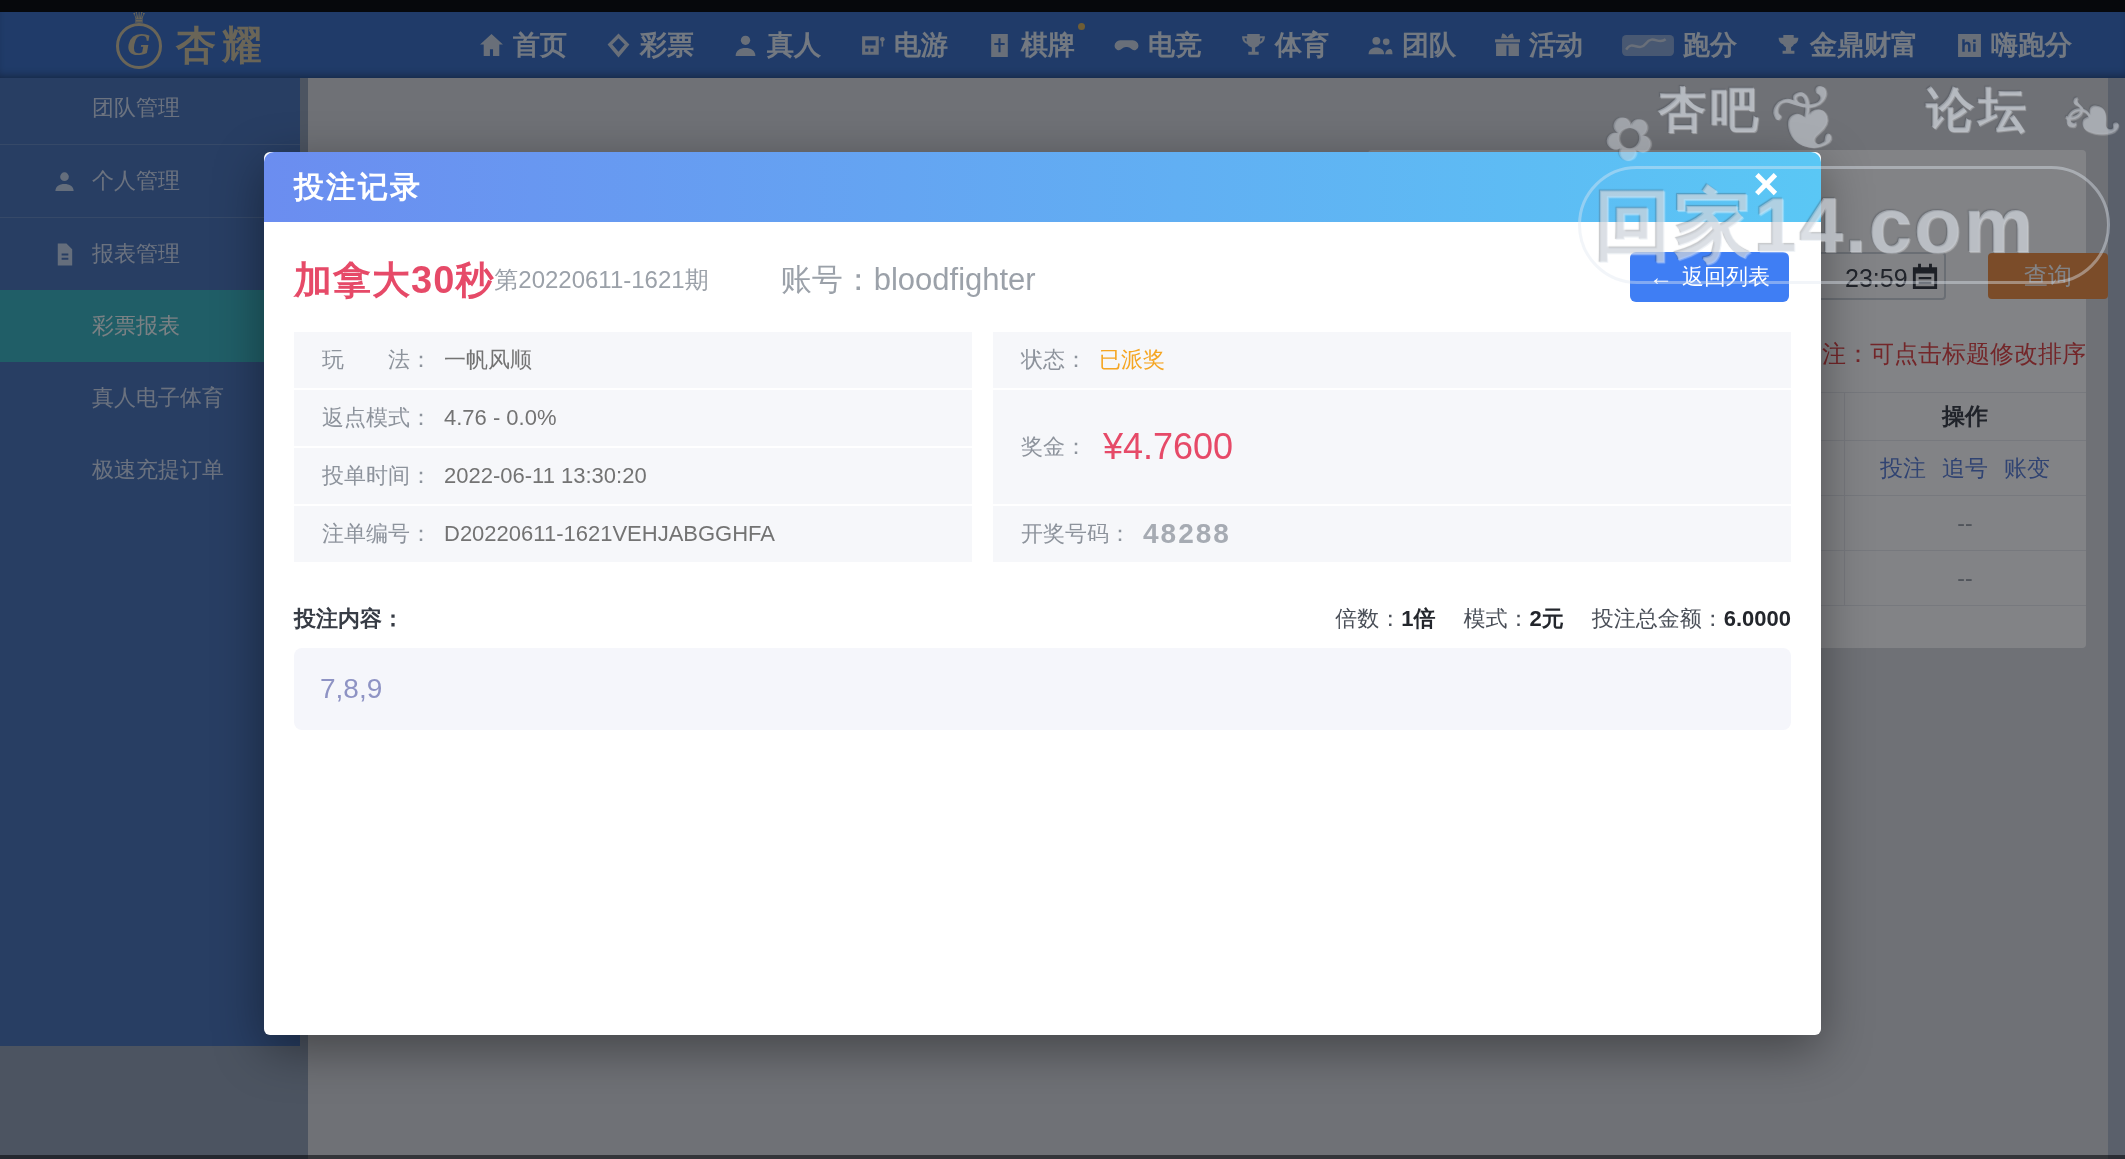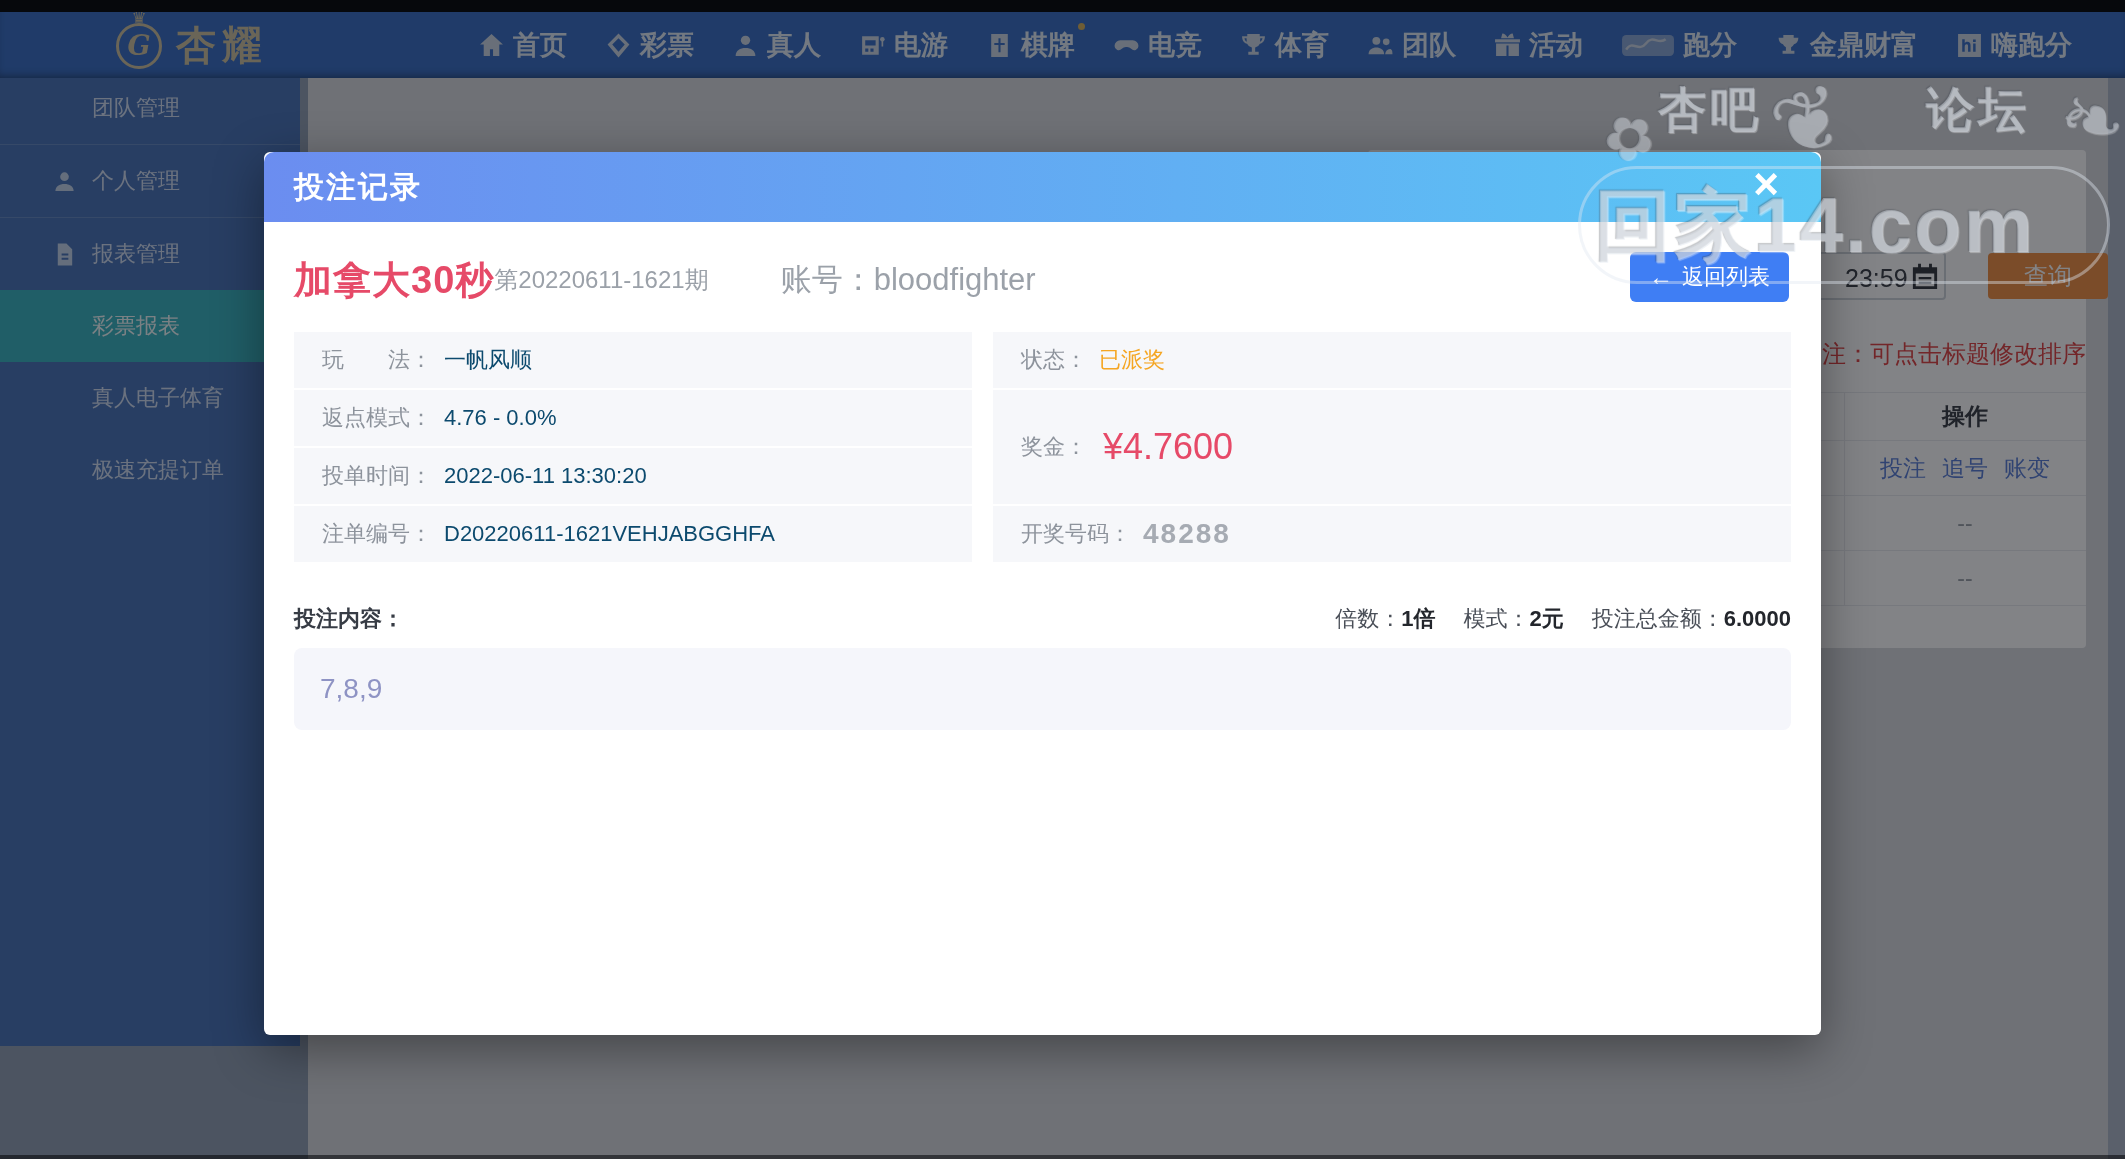--- a/index.html
+++ b/index.html
@@ -82,21 +82,21 @@
   .issue{color:#9ba1a9;font-size:24px}
   .account{margin-left:72px;color:#9ba1a9;font-size:31px}
   .back-btn{position:absolute;right:2px;top:0;display:flex;align-items:center;gap:9px;
             background:var(--button-blue);color:#fff;font-size:22px;padding:10px 19px;
             border:none;border-radius:6px;cursor:pointer}
   .back-arrow{font-size:24px;line-height:22px}
   .detail-grid{margin-top:24px;display:grid;grid-template-columns:678px 1fr;
                grid-template-rows:repeat(4,56px);gap:2px 21px}
   .cell{background:#f6f7fa;display:flex;align-items:center;padding-left:28px;font-size:22px}
   .cell .lbl{color:#8d939c;margin-right:12px;white-space:pre}
-  .cell .val{color:#0c4a6e}
+  .cell .val{color:#737373}
   .cell-prize{grid-column:2;grid-row:2 / span 2}
   .cell-status .val{color:var(--status-orange)}
   .cell-prize .val{color:var(--accent-pink);font-size:36px;margin-left:4px}
   .cell-draw .val{color:#a6abb3;font-size:28px;font-weight:bold;letter-spacing:2px}
   .content-row{margin-top:42px;display:flex;justify-content:space-between;align-items:center}
   .content-label{font-size:22px;font-weight:bold;color:#373c45}
   .metrics{display:flex;gap:28px;font-size:22px}
   .metric .m-lbl{color:#4a4f58}
   .metric .m-val{color:#23262c;font-weight:600}
   .content-box{margin-top:14px;height:82px;background:#f5f6fb;border-radius:8px;

